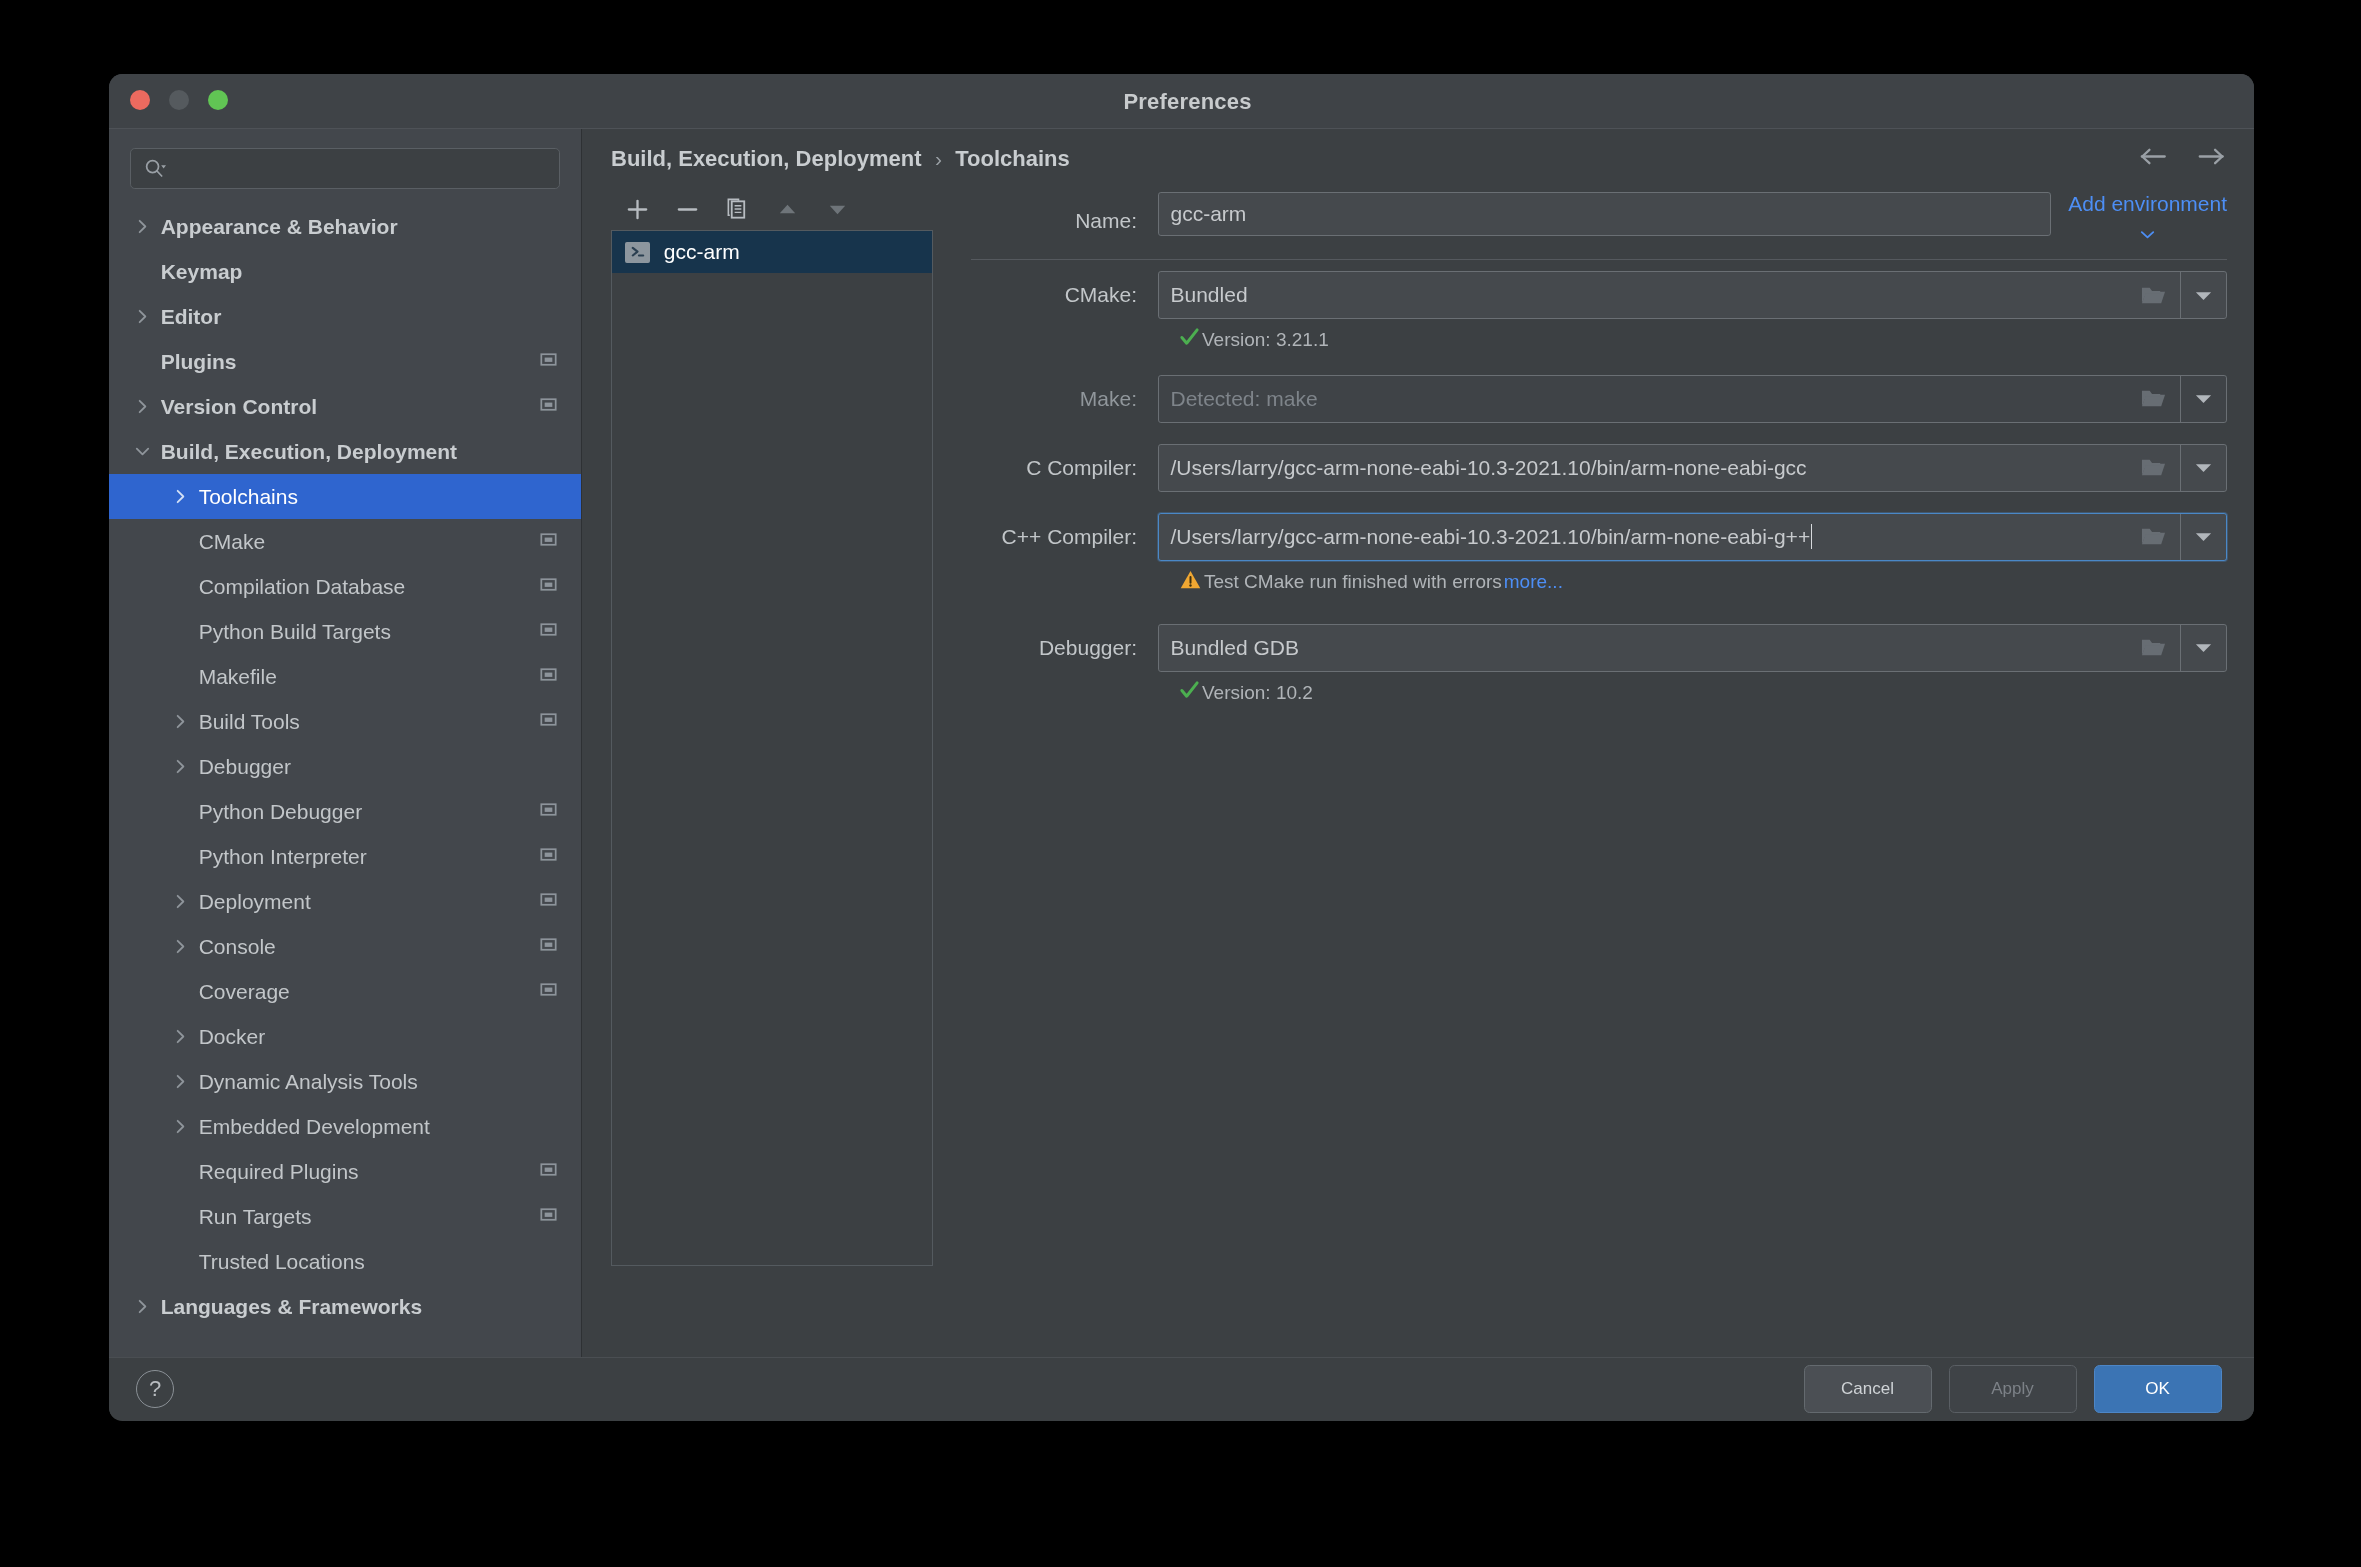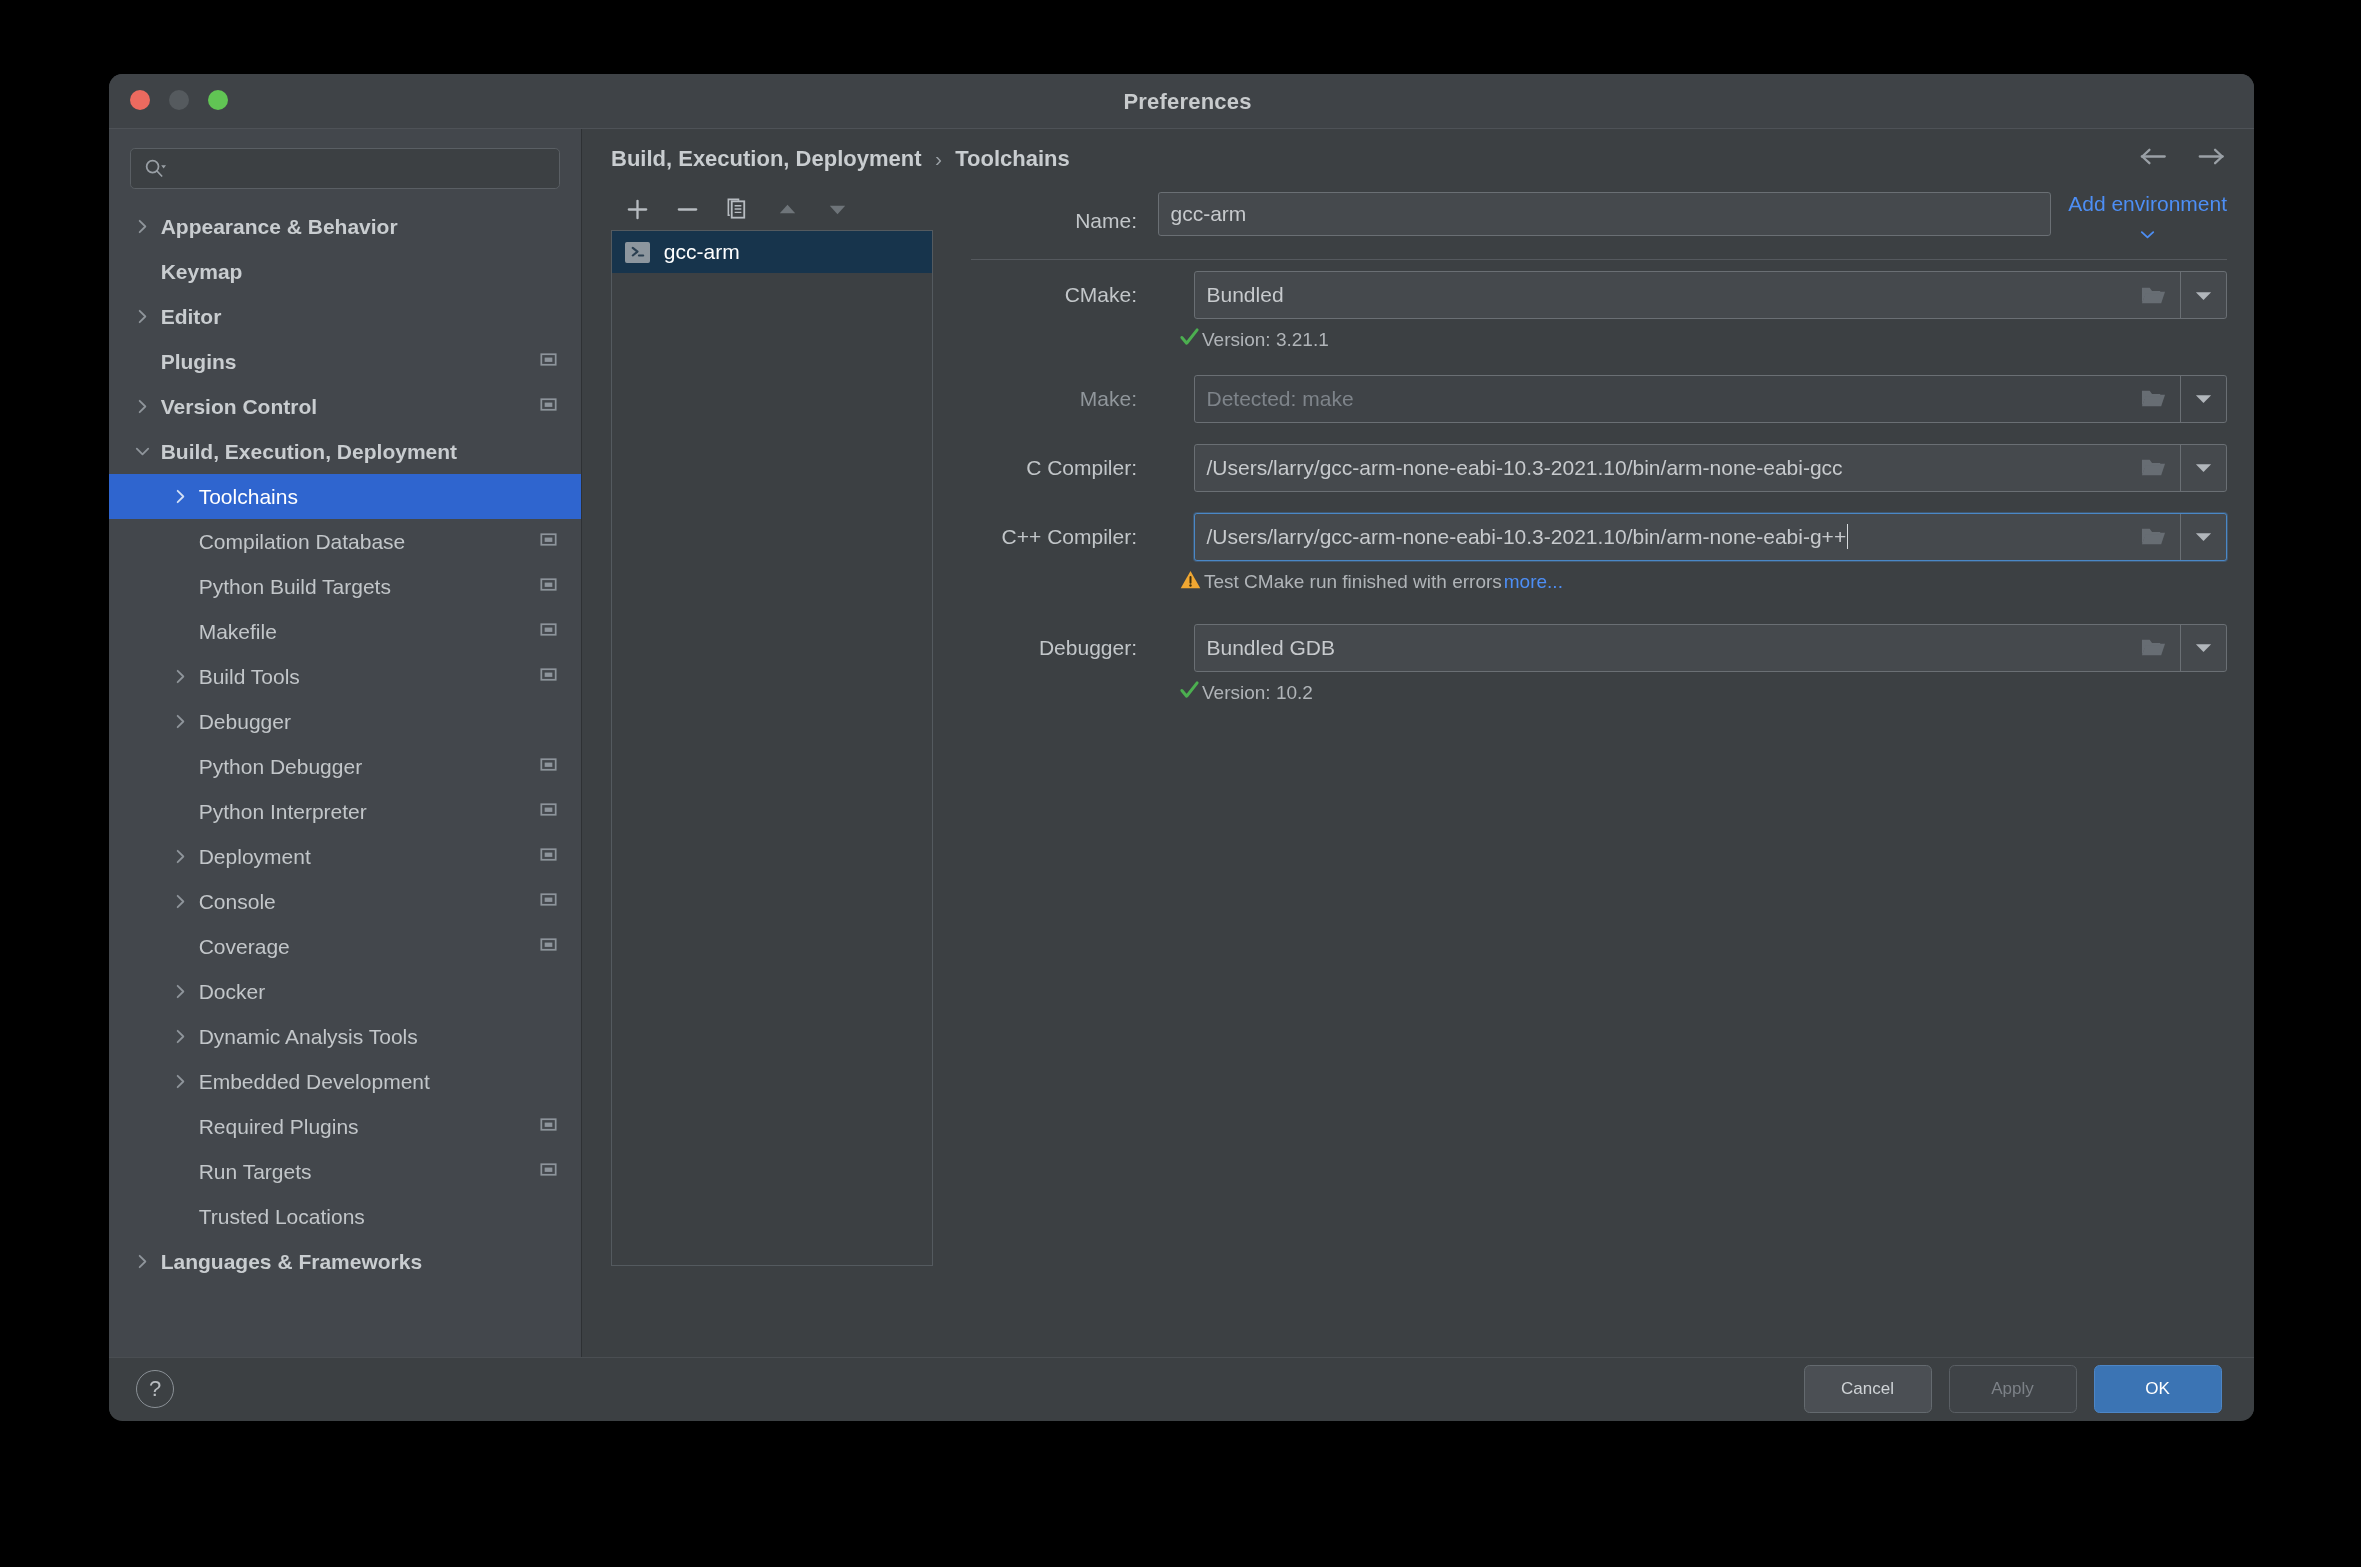--- a/index.html
+++ b/index.html
@@ -189,21 +189,20 @@
   }
 
   .combo {
     flex: 1 1 auto;
     display: flex;
     height: 48px;
     border: 1px solid #6a6f74;
     border-radius: 2.9px;
     background: #45494d;
     overflow: hidden;
-    margin-left: 36px;
   }
   .combo.focused {
     border: 1.9px solid #4a88c7;
     box-shadow: 0 0 0 1px rgba(74,136,199,0.35);
   }
   .combo.disabled { background: #3f4347; }
   .combo-text {
     flex: 1 1 auto;
     display: flex; align-items: center;
     padding: 0 11.5px;
@@ -367,20 +366,32 @@
             </span>
             <span class="tlabel">Build, Execution, Deployment</span>
           </div>
           <div class="tree-item lvl1 selected">
             <span class="arrow">
               <svg width="19" height="19" viewBox="0 0 20 20">
                 <polyline points="7,4 13,10 7,16" fill="none" stroke="#d3e0f5" stroke-width="1.9" stroke-linecap="round" stroke-linejoin="round"></polyline>
               </svg>
             </span>
             <span class="tlabel">Toolchains</span>
+          </div>
+          <div class="tree-item lvl1">
+            <span class="arrow blank">
+              <svg width="19" height="19" viewBox="0 0 20 20">
+                <polyline points="7,4 13,10 7,16" fill="none" stroke="#8f959b" stroke-width="1.9" stroke-linecap="round" stroke-linejoin="round"></polyline>
+              </svg>
+            </span>
+            <span class="tlabel">CMake</span>
+            <span class="mod-icon"><svg width="23" height="23" viewBox="0 0 24 24">
+                <rect x="4.5" y="6.5" width="15" height="11" fill="none" stroke="#8d949b" stroke-width="1.8"></rect>
+                <rect x="8" y="10" width="8" height="4.5" fill="#8d949b"></rect>
+              </svg></span>
           </div>
           <div class="tree-item lvl1">
             <span class="arrow blank">
               <svg width="19" height="19" viewBox="0 0 20 20">
                 <polyline points="7,4 13,10 7,16" fill="none" stroke="#8f959b" stroke-width="1.9" stroke-linecap="round" stroke-linejoin="round"></polyline>
               </svg>
             </span>
             <span class="tlabel">Compilation Database</span>
             <span class="mod-icon"><svg width="23" height="23" viewBox="0 0 24 24">
                 <rect x="4.5" y="6.5" width="15" height="11" fill="none" stroke="#8d949b" stroke-width="1.8"></rect>

